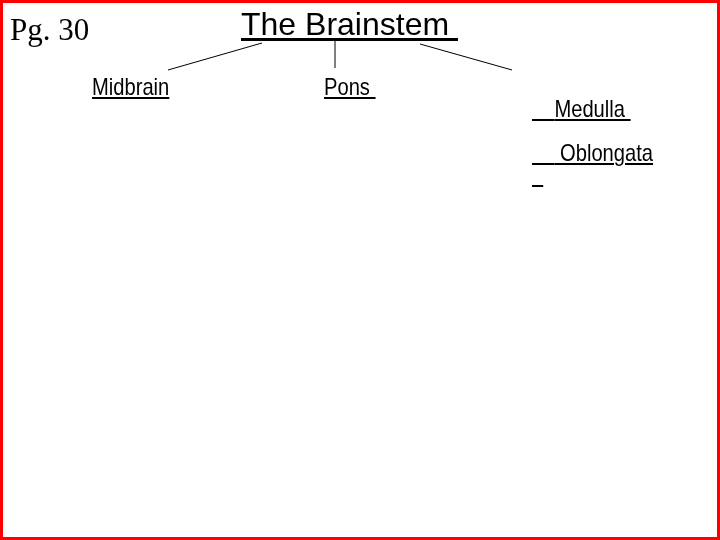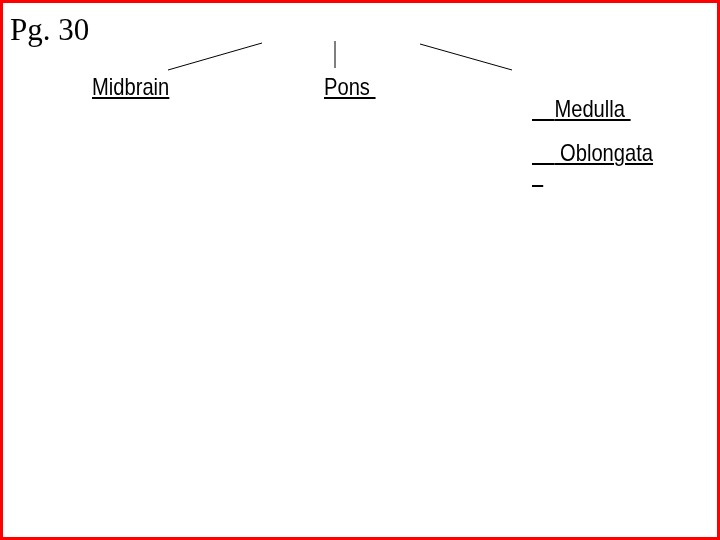--- a/index.html
+++ b/index.html
@@ -72,20 +72,21 @@
   .branch-pons     { left: 324px; }
   .branch-medulla  { left: 532px; }
 </style>
 </head>
 <body>
 
 <div class="slide">
 
   <div class="pg-number">Pg. 30</div>
 
+  <h1 class="slide-title">The Brainstem </h1>
 
   <svg class="connectors" viewBox="0 0 720 540" xmlns="http://www.w3.org/2000/svg">
     <line x1="262" y1="43" x2="168" y2="70"></line>
     <line x1="335" y1="41" x2="335" y2="68"></line>
     <line x1="420" y1="44" x2="512" y2="70"></line>
   </svg>
 
   <div class="branch-label branch-midbrain">Midbrain</div>
 
   <div class="branch-label branch-pons">Pons </div>

